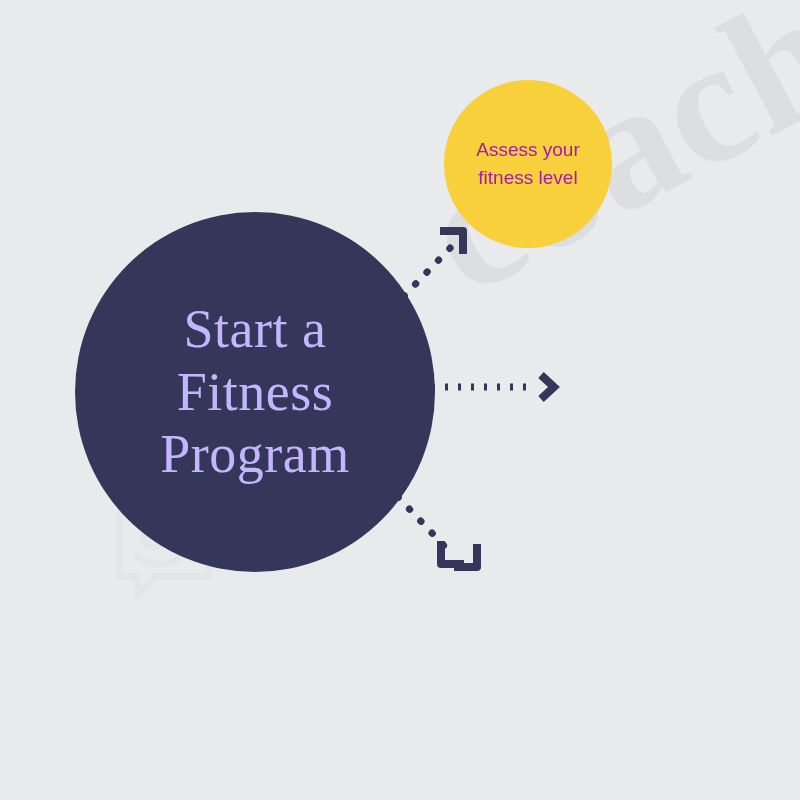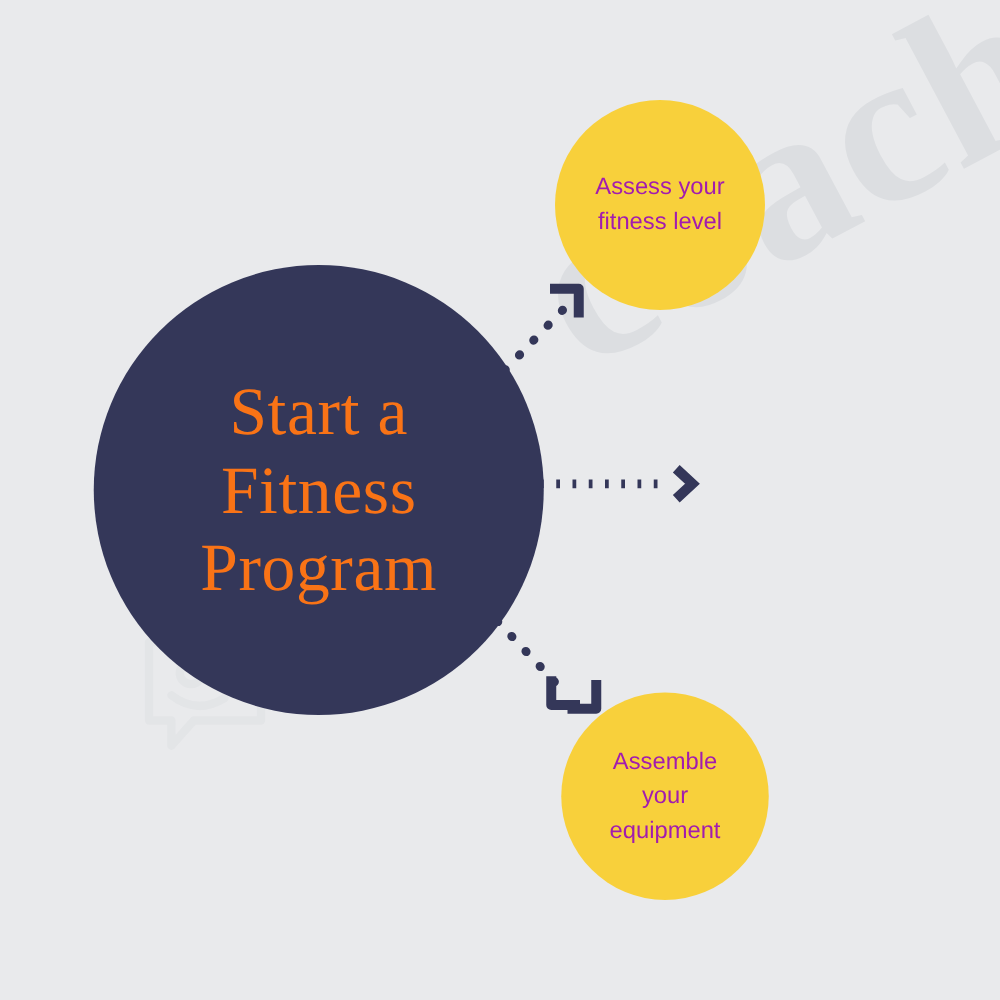--- a/index.html
+++ b/index.html
@@ -60,21 +60,21 @@
     left: 75px;
     top: 212px;
     width: 360px;
     height: 360px;
     background: #343759;
   }
   .node-main .node-label {
     font-family: "Liberation Serif", serif;
     font-size: 54px;
     line-height: 1.16;
-    color: #f97316;
+    color: #c4b5fd;
     letter-spacing: 0.5px;
     padding: 0 18px;
   }
   .node-step {
     background: #f8d03b;
   }
   .node-step .node-label {
     font-family: "Liberation Sans", sans-serif;
     font-size: 19px;
     line-height: 1.45;
@@ -129,17 +129,14 @@
 
   <div class="node node-main" style="background: rgb(52, 55, 89);">
     <div class="node-label">Start a<br>Fitness<br>Program</div>
   </div>
 
   <div class="node node-step node-assess" style="background: rgb(248, 208, 59);">
     <div class="node-label">Assess your<br>fitness level</div>
   </div>
 
 
-  <div class="node node-step node-assemble" style="background: rgb(248, 208, 59);">
-    <div class="node-label">Assemble<br>your<br>equipment</div>
-  </div>
 
 </div>
 
 </body></html>

